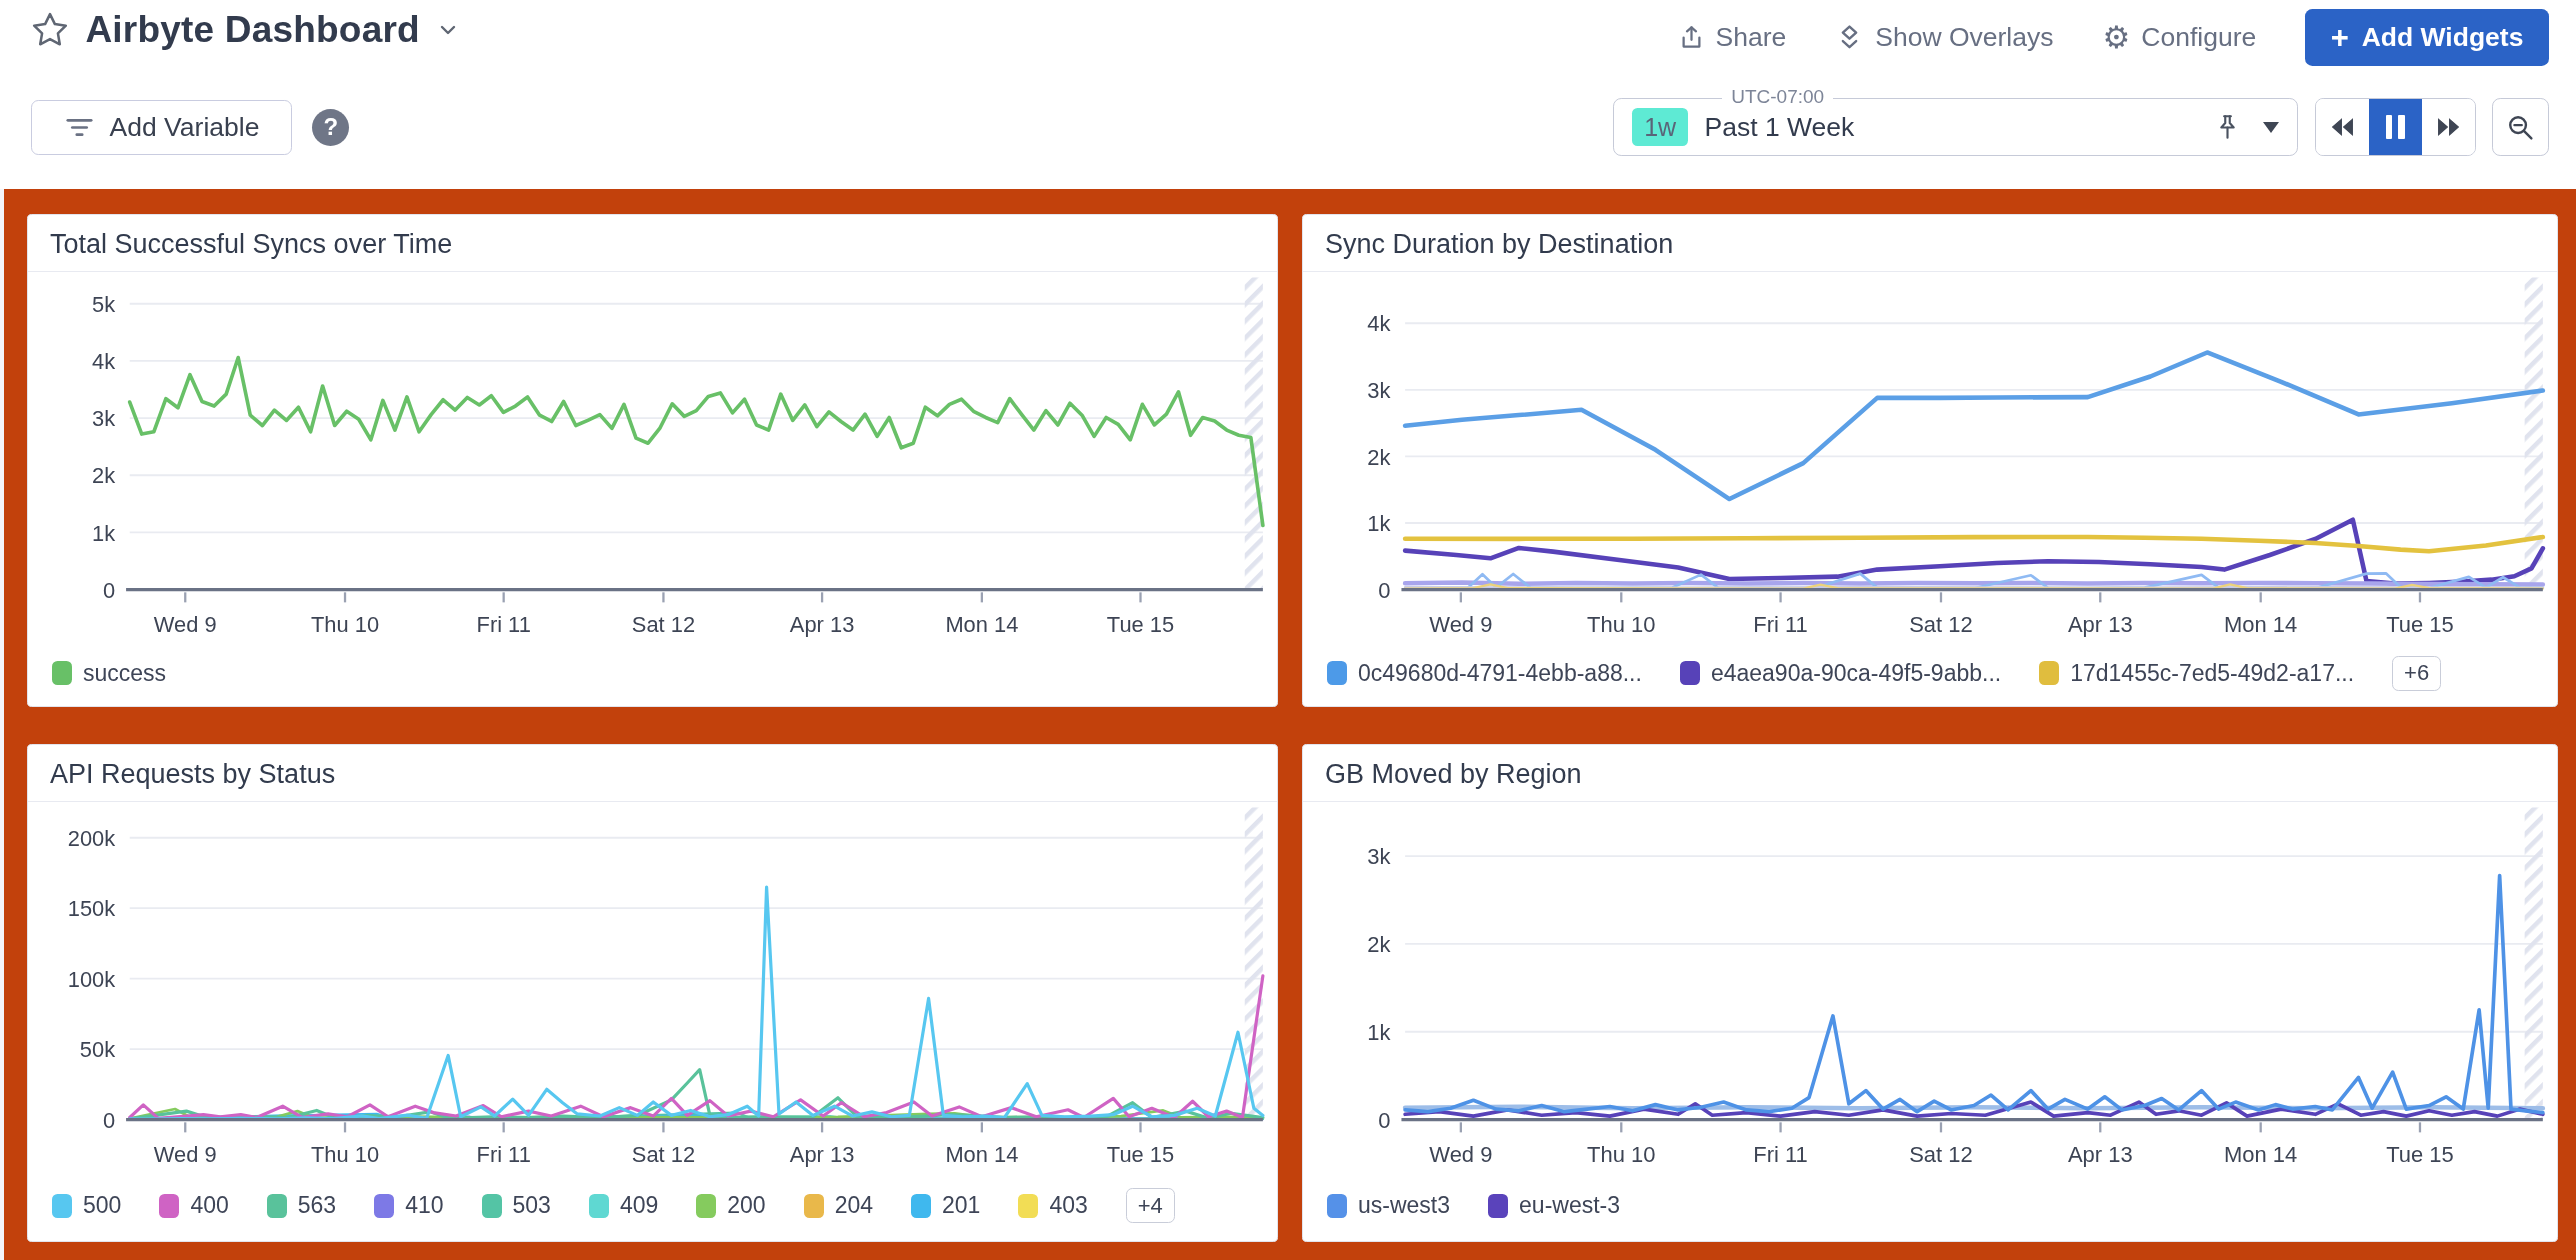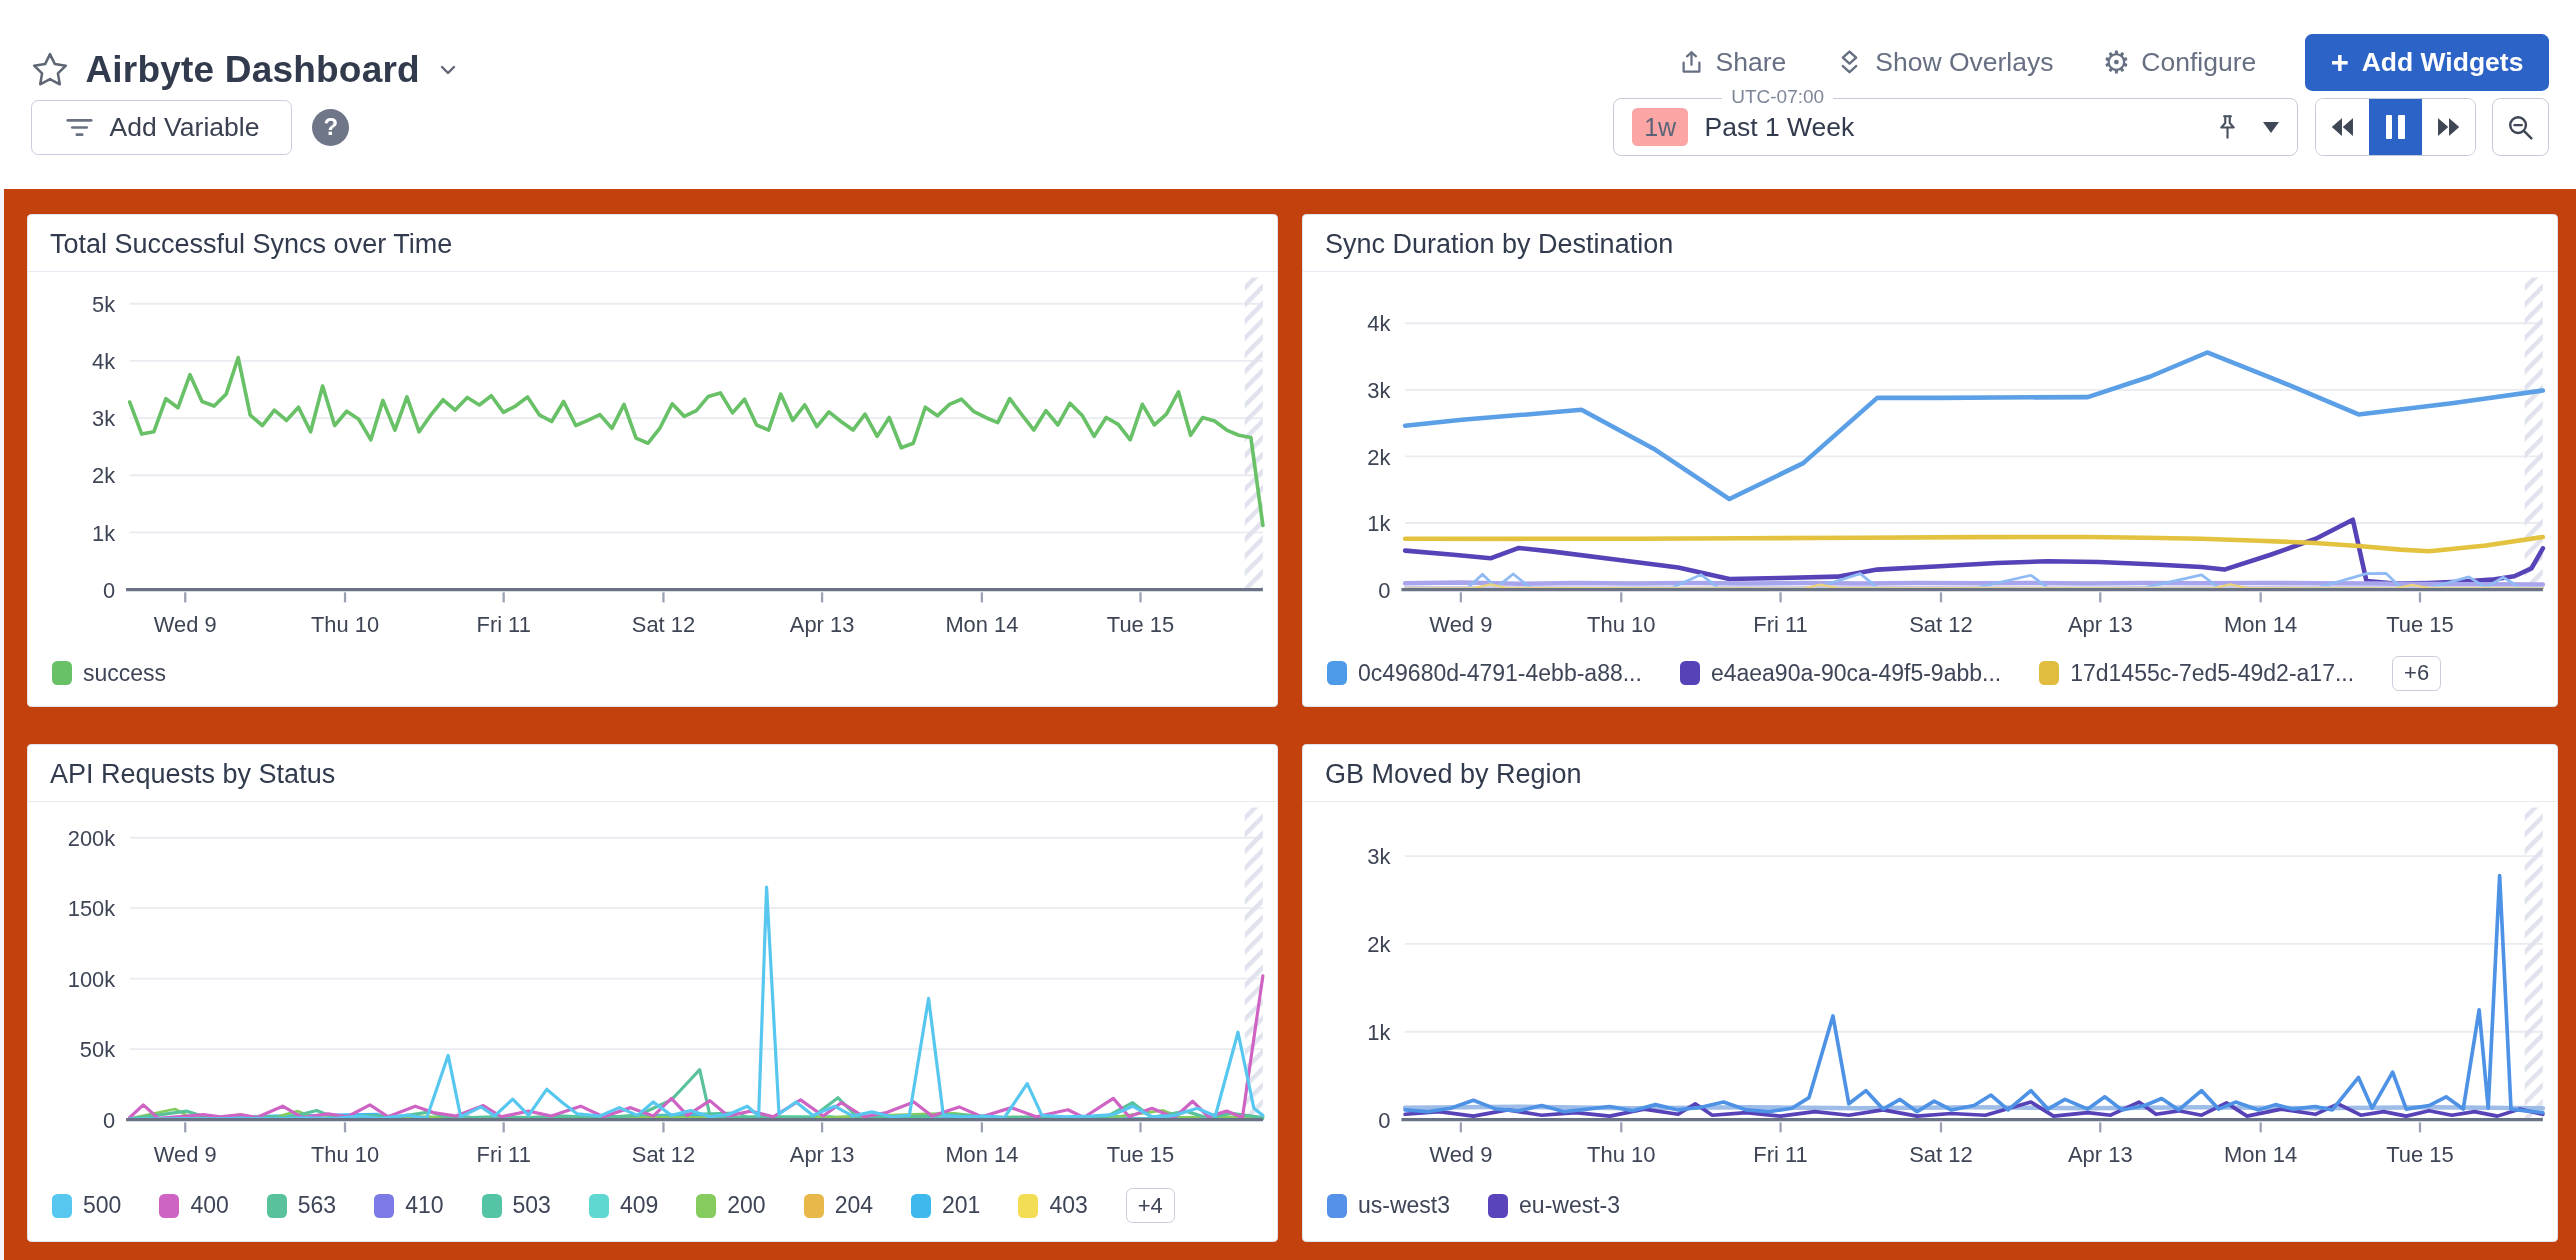--- a/index.html
+++ b/index.html
@@ -1,39 +1,39 @@
 <!DOCTYPE html>
 <html style="font-size:14.6px"><head>
 <meta charset="utf-8">
 <style>
   * { margin:0; padding:0; box-sizing:border-box; }
   html,body { width:2576px; height:1261px; overflow:hidden;
     font-family:"Liberation Sans", sans-serif; background:#f4f5fa; color:#323b4d; }
   .hdr { position:absolute; top:0; left:0; width:2576px; height:189px; background:#ffffff; }
-  .hdr-row1 { display:flex; align-items:flex-end; justify-content:space-between; height:91px; padding:9px 27px 0 31px; }
+  .hdr-row1 { display:flex; align-items:flex-start; justify-content:space-between; height:91px; padding:9px 27px 0 31px; }
   .hdr-left { display:flex; align-items:center; gap:16.4px; }
   .dash-title { font-size:37px; font-weight:600; color:#323b4d; letter-spacing:0.2px; }
   .icon-btn { display:flex; align-items:center; gap:11px; font-size:26.5px; color:#676f82; cursor:pointer; }
   .hdr-right { display:flex; align-items:center; gap:49px; }
   .btn-primary { display:flex; align-items:center; gap:12.8px; background:#2b63c6; color:#fff;
      font-size:26.5px; font-weight:600; border:none; border-radius:7.3px; padding:12.8px 25.6px; cursor:pointer; }
   .plus-glyph { font-size:31px; font-weight:700; line-height:25.6px; }
   .gear-glyph { font-size:31px; line-height:31px; color:#676f82; }
   .hdr-row2 { display:flex; align-items:center; justify-content:space-between; padding:7.3px 27px 0 31px; }
   .row2-left { display:flex; align-items:center; gap:20px; }
   .btn-outline { display:flex; align-items:center; gap:14.6px; border:1.8px solid #c9cce0; border-radius:7.3px;
      background:#fff; padding:11px 32px; font-size:26.5px; color:#39404f; cursor:pointer; }
   .help-circle { width:37px; height:37px; border-radius:50%; background:#6f7687; color:#fff;
      font-size:24px; font-weight:700; display:flex; align-items:center; justify-content:center; cursor:pointer; }
   .row2-right { display:flex; align-items:center; gap:16.4px; }
   .timebox { position:relative; width:685px; height:58px; border:1.8px solid #c6cad8; border-radius:8.2px;
      background:#fff; display:flex; align-items:center; padding:0 18px; cursor:pointer; }
   .tz-legend { position:absolute; top:-13.7px; left:108px; background:#fff; padding:0 9px;
      font-size:19px; color:#7d8598; }
-  .chip-1w { background:#fca5a5; border-radius:5.5px; padding:4.6px 12px; font-size:25px; color:#5a6478; }
+  .chip-1w { background:#5eead4; border-radius:5.5px; padding:4.6px 12px; font-size:25px; color:#5a6478; }
   .range-label { font-size:26.5px; color:#323b4d; margin-left:16.4px; flex-grow:1; }
   .caret-down { width:0; height:0; border-left:8.2px solid transparent; border-right:8.2px solid transparent;
      border-top:11px solid #3f4654; margin-left:22px; }
   .playgroup { display:flex; height:58px; border:1.8px solid #c6cad8; border-radius:8.2px; overflow:hidden; background:#fff; }
   .playseg { width:53px; display:flex; align-items:center; justify-content:center; cursor:pointer; background:#fff; }
   .playseg.active { background:#2b63c6; }
   .pausebars { display:flex; gap:6.4px; }
   .pausebars span { display:block; width:6.4px; height:24px; background:#fff; border-radius:0.9px; }
   .sqbtn { width:57px; height:58px; border:1.8px solid #c6cad8; border-radius:8.2px; background:#fff;
      display:flex; align-items:center; justify-content:center; cursor:pointer; }

